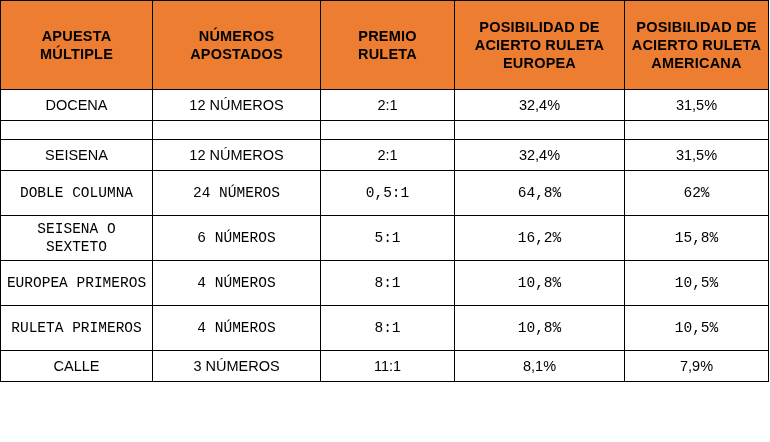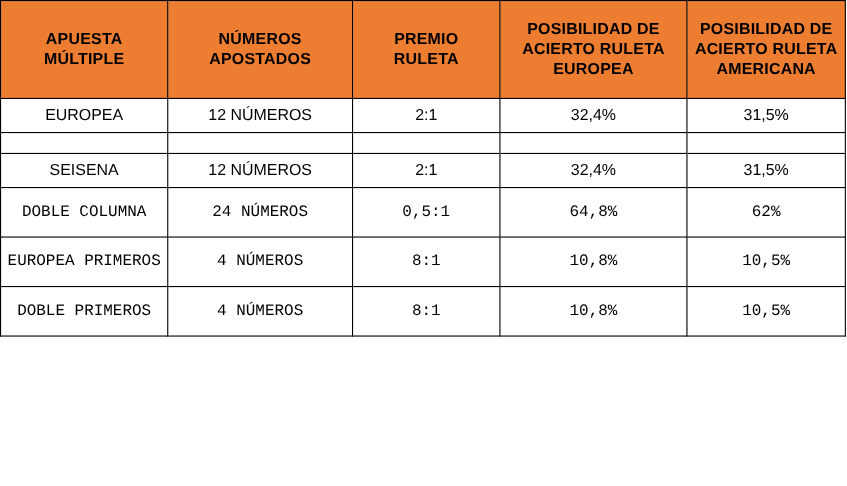--- a/index.html
+++ b/index.html
@@ -72,21 +72,21 @@
     <tr>
       <th>APUESTA MÚLTIPLE</th>
       <th>NÚMEROS APOSTADOS</th>
       <th>PREMIO RULETA</th>
       <th>POSIBILIDAD DE ACIERTO RULETA EUROPEA</th>
       <th>POSIBILIDAD DE ACIERTO RULETA AMERICANA</th>
     </tr>
   </thead>
   <tbody id="table-body">
       <tr>
-        <td>EUROPEA</td>
+        <td>DOCENA</td>
         <td>12 NÚMEROS</td>
         <td>2:1</td>
         <td>32,4%</td>
         <td>31,5%</td>
       </tr>
       <tr class="spacer">
         <td></td>
         <td></td>
         <td></td>
         <td></td>
@@ -100,27 +100,41 @@
         <td>31,5%</td>
       </tr>
       <tr class="tall">
         <td>DOBLE COLUMNA</td>
         <td>24 NÚMEROS</td>
         <td>0,5:1</td>
         <td>64,8%</td>
         <td>62%</td>
       </tr>
       <tr class="tall">
+        <td>SEISENA O SEXTETO</td>
+        <td>6 NÚMEROS</td>
+        <td>5:1</td>
+        <td>16,2%</td>
+        <td>15,8%</td>
+      </tr>
+      <tr class="tall">
         <td>EUROPEA PRIMEROS</td>
         <td>4 NÚMEROS</td>
         <td>8:1</td>
         <td>10,8%</td>
         <td>10,5%</td>
       </tr>
       <tr class="tall">
-        <td>DOBLE PRIMEROS</td>
+        <td>RULETA PRIMEROS</td>
         <td>4 NÚMEROS</td>
         <td>8:1</td>
         <td>10,8%</td>
         <td>10,5%</td>
       </tr>
+      <tr>
+        <td>CALLE</td>
+        <td>3 NÚMEROS</td>
+        <td>11:1</td>
+        <td>8,1%</td>
+        <td>7,9%</td>
+      </tr>
     </tbody>
 </table>
 
 </body></html>

